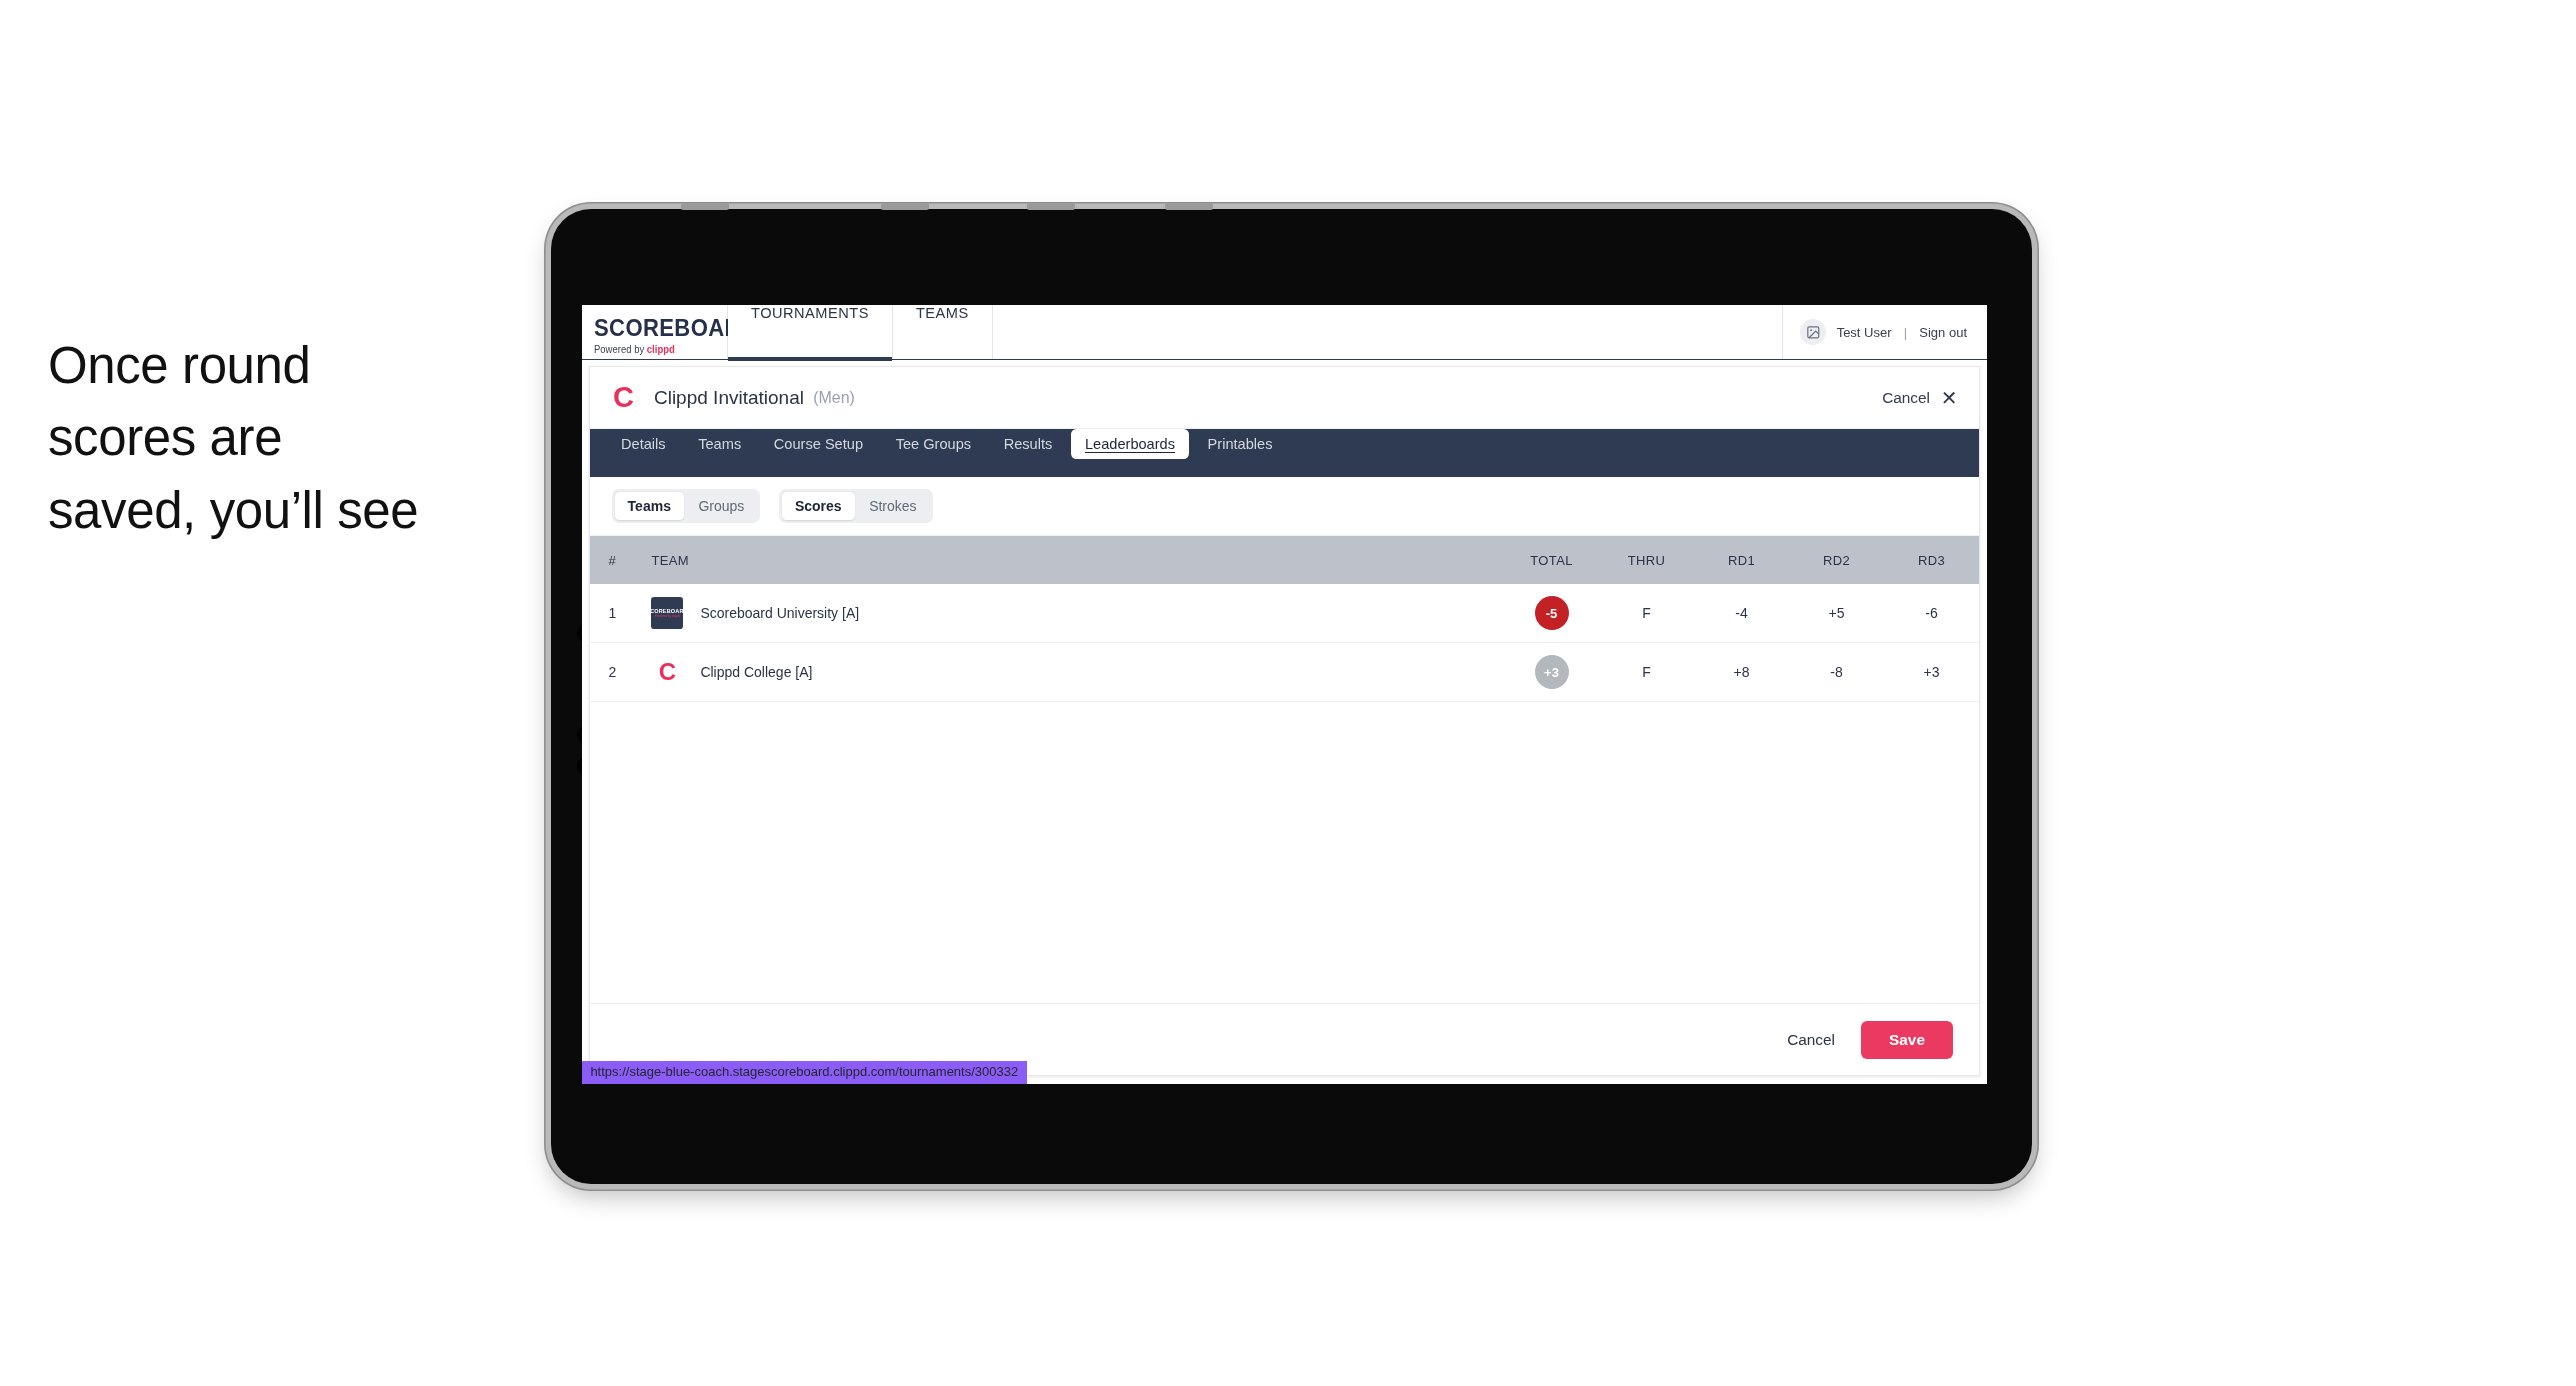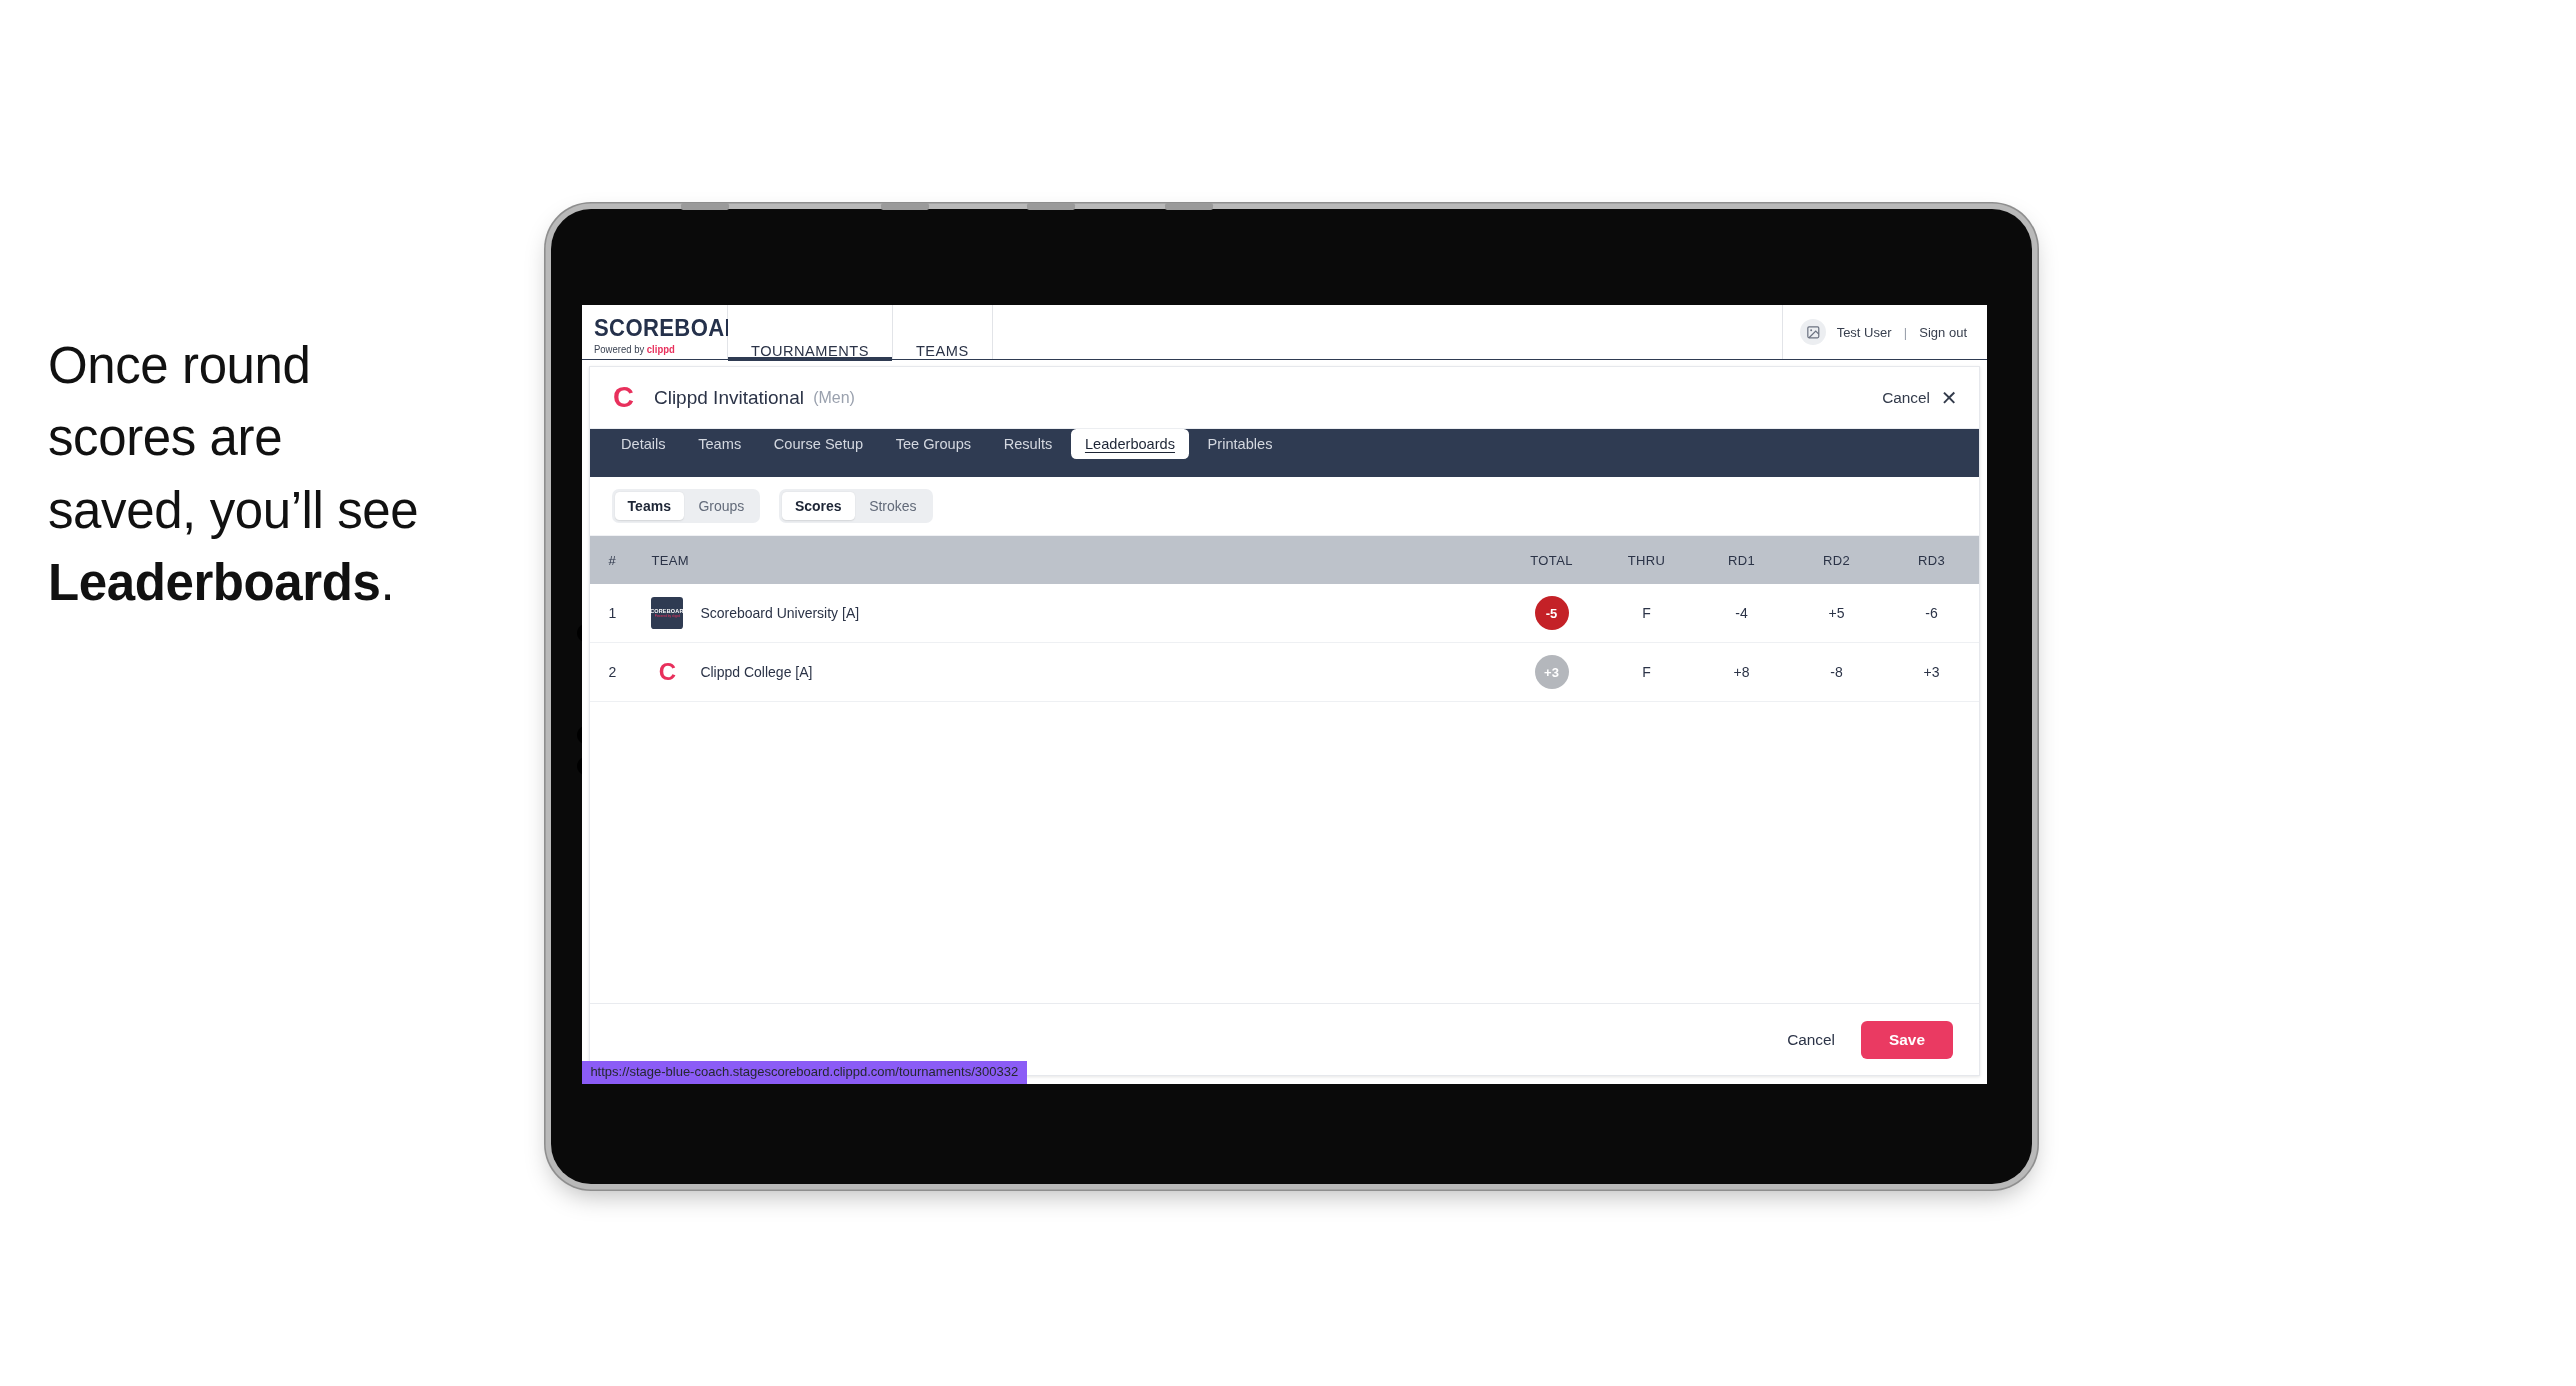--- a/index.html
+++ b/index.html
@@ -75,21 +75,21 @@
     transform:scaleX(0.92); transform-origin:left center;
     font-family:"Liberation Sans", sans-serif;
   }
   #brand .sub{
     font-size:10px; color:#3a4252; margin-top:3.8px;
     transform:scaleX(0.95); transform-origin:left center;
   }
   #brand .sub .pink{color:#e8305c;font-weight:700;}
 
   .topnav-tab{
-    display:flex;align-items:flex-end;justify-content:center;
+    display:flex;align-items:flex-start;justify-content:center;
     padding:0 23px;
     font-size:14.6px; letter-spacing:0.5px;
     color:#2b3347;
     border-right:0.8px solid #e2e4e8;
     position:relative;
     background:#ffffff;
     cursor:pointer;
   }
   .topnav-tab.active::after{
     content:"";position:absolute;left:0;right:0;bottom:-1.5px;height:3.1px;
@@ -259,21 +259,20 @@
     z-index:30;
   }
 </style>
 </head>
 <body>
 
 <div id="caption">
   <div>Once round</div>
   <div>scores are</div>
   <div>saved, you’ll see</div>
-  <div><span class="bold">Leaderboards</span><span>.</span></div>
 </div>
 
 <div id="tablet">
   <div class="top-btn" style="left:130px;width:48px;"></div>
   <div class="top-btn" style="left:330px;width:48px;"></div>
   <div class="top-btn" style="left:476px;width:48px;"></div>
   <div class="top-btn" style="left:614px;width:48px;"></div>
 
   <div class="sensor" style="top:414px;width:21.5px;height:20px;"></div>
   <div class="sensor" style="top:461px;width:5.4px;height:5.4px;left:34px;"></div>

